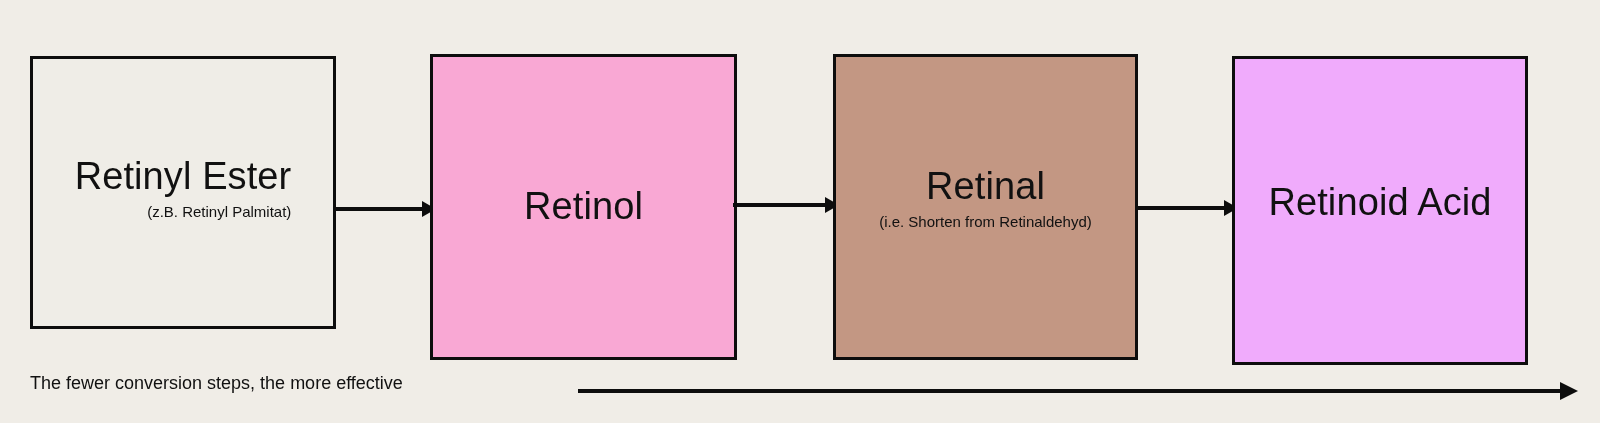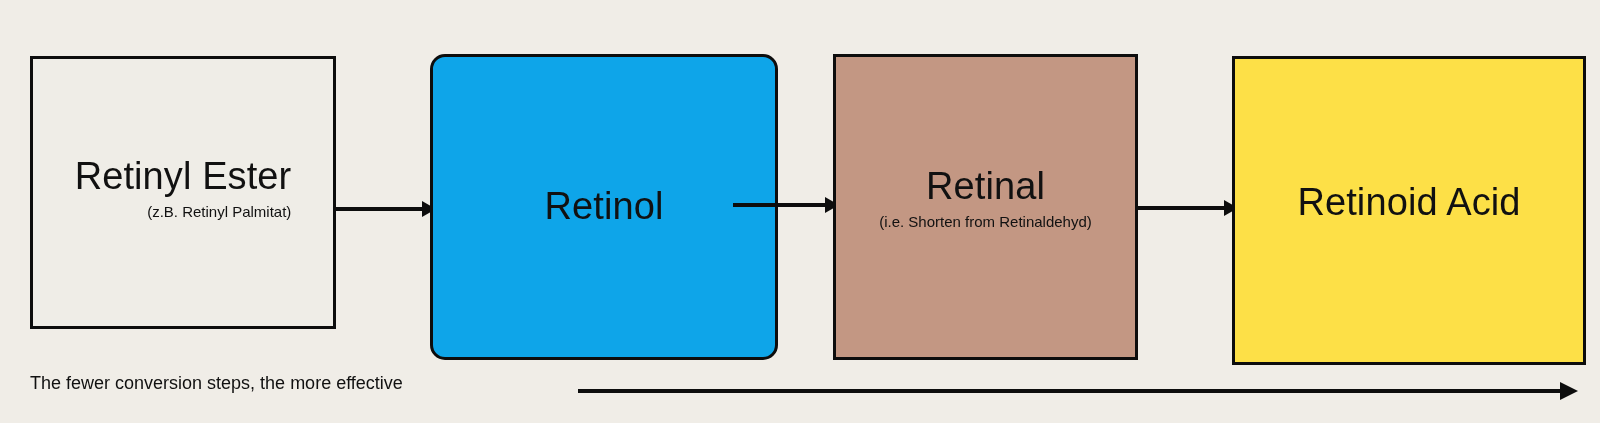--- a/index.html
+++ b/index.html
@@ -44,31 +44,30 @@
     margin-top: 7px;
     white-space: nowrap;
     text-align: right;
   }
   
   #node-retinyl-ester {
     left: 30px;  top: 56px;  width: 306px; height: 273px;
     background: #EFEDE7;
   }
   #node-retinol {
-    left: 430px; top: 54px;  width: 348px; height: 306px;
-    background: #0ea5e9;
-    border-radius: 15px;
+    left: 430px; top: 54px;  width: 307px; height: 306px;
+    background: #f9a8d4;
   }
   #node-retinal {
     left: 833px; top: 54px;  width: 305px; height: 306px;
     background: #C39783;
   }
   #node-retinoid-acid {
-    left: 1232px; top: 56px; width: 354px; height: 309px;
-    background: #fde047;
+    left: 1232px; top: 56px; width: 296px; height: 309px;
+    background: #f0abfc;
   }
   
   #node-retinyl-ester .node-stack { transform: translateY(-4px); }
   #node-retinol .node-stack { transform: translateY(0px); }
   #node-retinal .node-stack { transform: translateY(-9px); }
   #node-retinoid-acid .node-stack { transform: translateY(-8px); }
 
   .connector {
     position: absolute;
     height: 26px;

